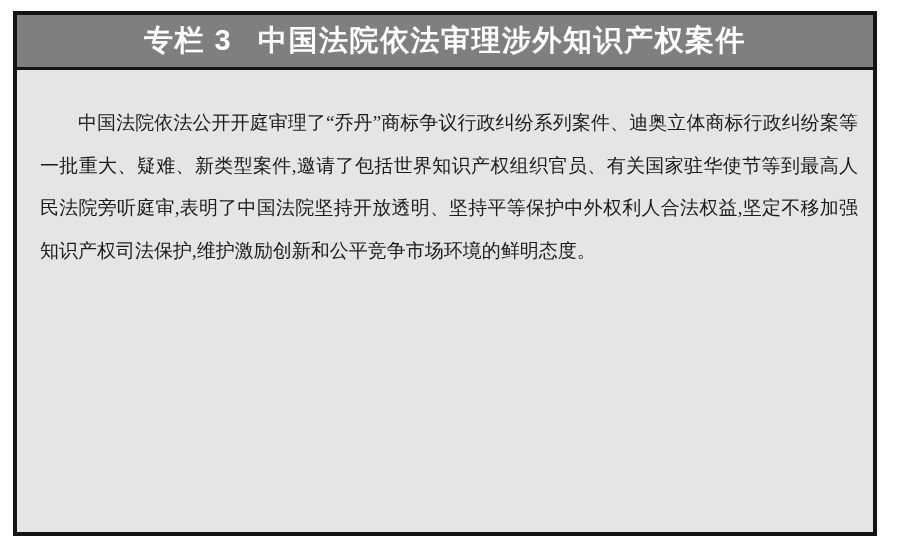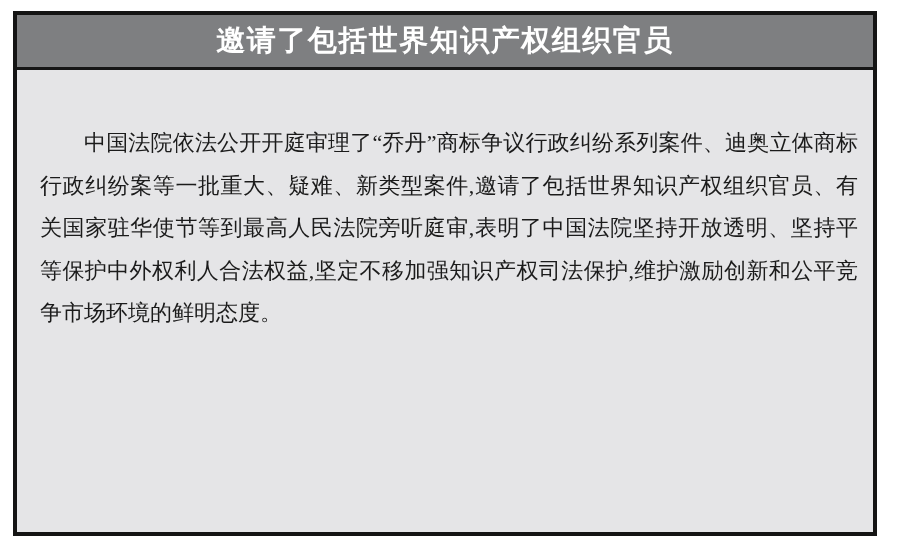--- a/index.html
+++ b/index.html
@@ -37,35 +37,35 @@
     font-weight: bold;
     font-size: 29px;
     letter-spacing: 1.5px;
     white-space: nowrap;
   }
   .panel-header .header-label {
     margin-right: 26px;
   }
   .panel-body {
     box-sizing: border-box;
-    padding: 42px 15px 0 23px;
+    padding: 32px 15px 0 23px;
     color: #1b1b1b;
-    font-size: 22px;
+    font-size: 19px;
     line-height: 42.5px;
     text-align: justify;
-    margin-top: 10px;
   }
   .panel-body p {
     margin: 0;
     text-indent: 2em;
   }
 </style>
 </head>
 <body>
 
 <div class="panel">
   <div class="panel-header">
-    <span class="header-title">邀请了包括世界知识产权组织官员</span>
+    <span class="header-label">专栏 3</span>
+    <span class="header-title">中国法院依法审理涉外知识产权案件</span>
   </div>
   <div class="panel-body">
     <p>中国法院依法公开开庭审理了“乔丹”商标争议行政纠纷系列案件、迪奥立体商标行政纠纷案等一批重大、疑难、新类型案件,邀请了包括世界知识产权组织官员、有关国家驻华使节等到最高人民法院旁听庭审,表明了中国法院坚持开放透明、坚持平等保护中外权利人合法权益,坚定不移加强知识产权司法保护,维护激励创新和公平竞争市场环境的鲜明态度。</p>
   </div>
 </div>
 
 </body></html>

